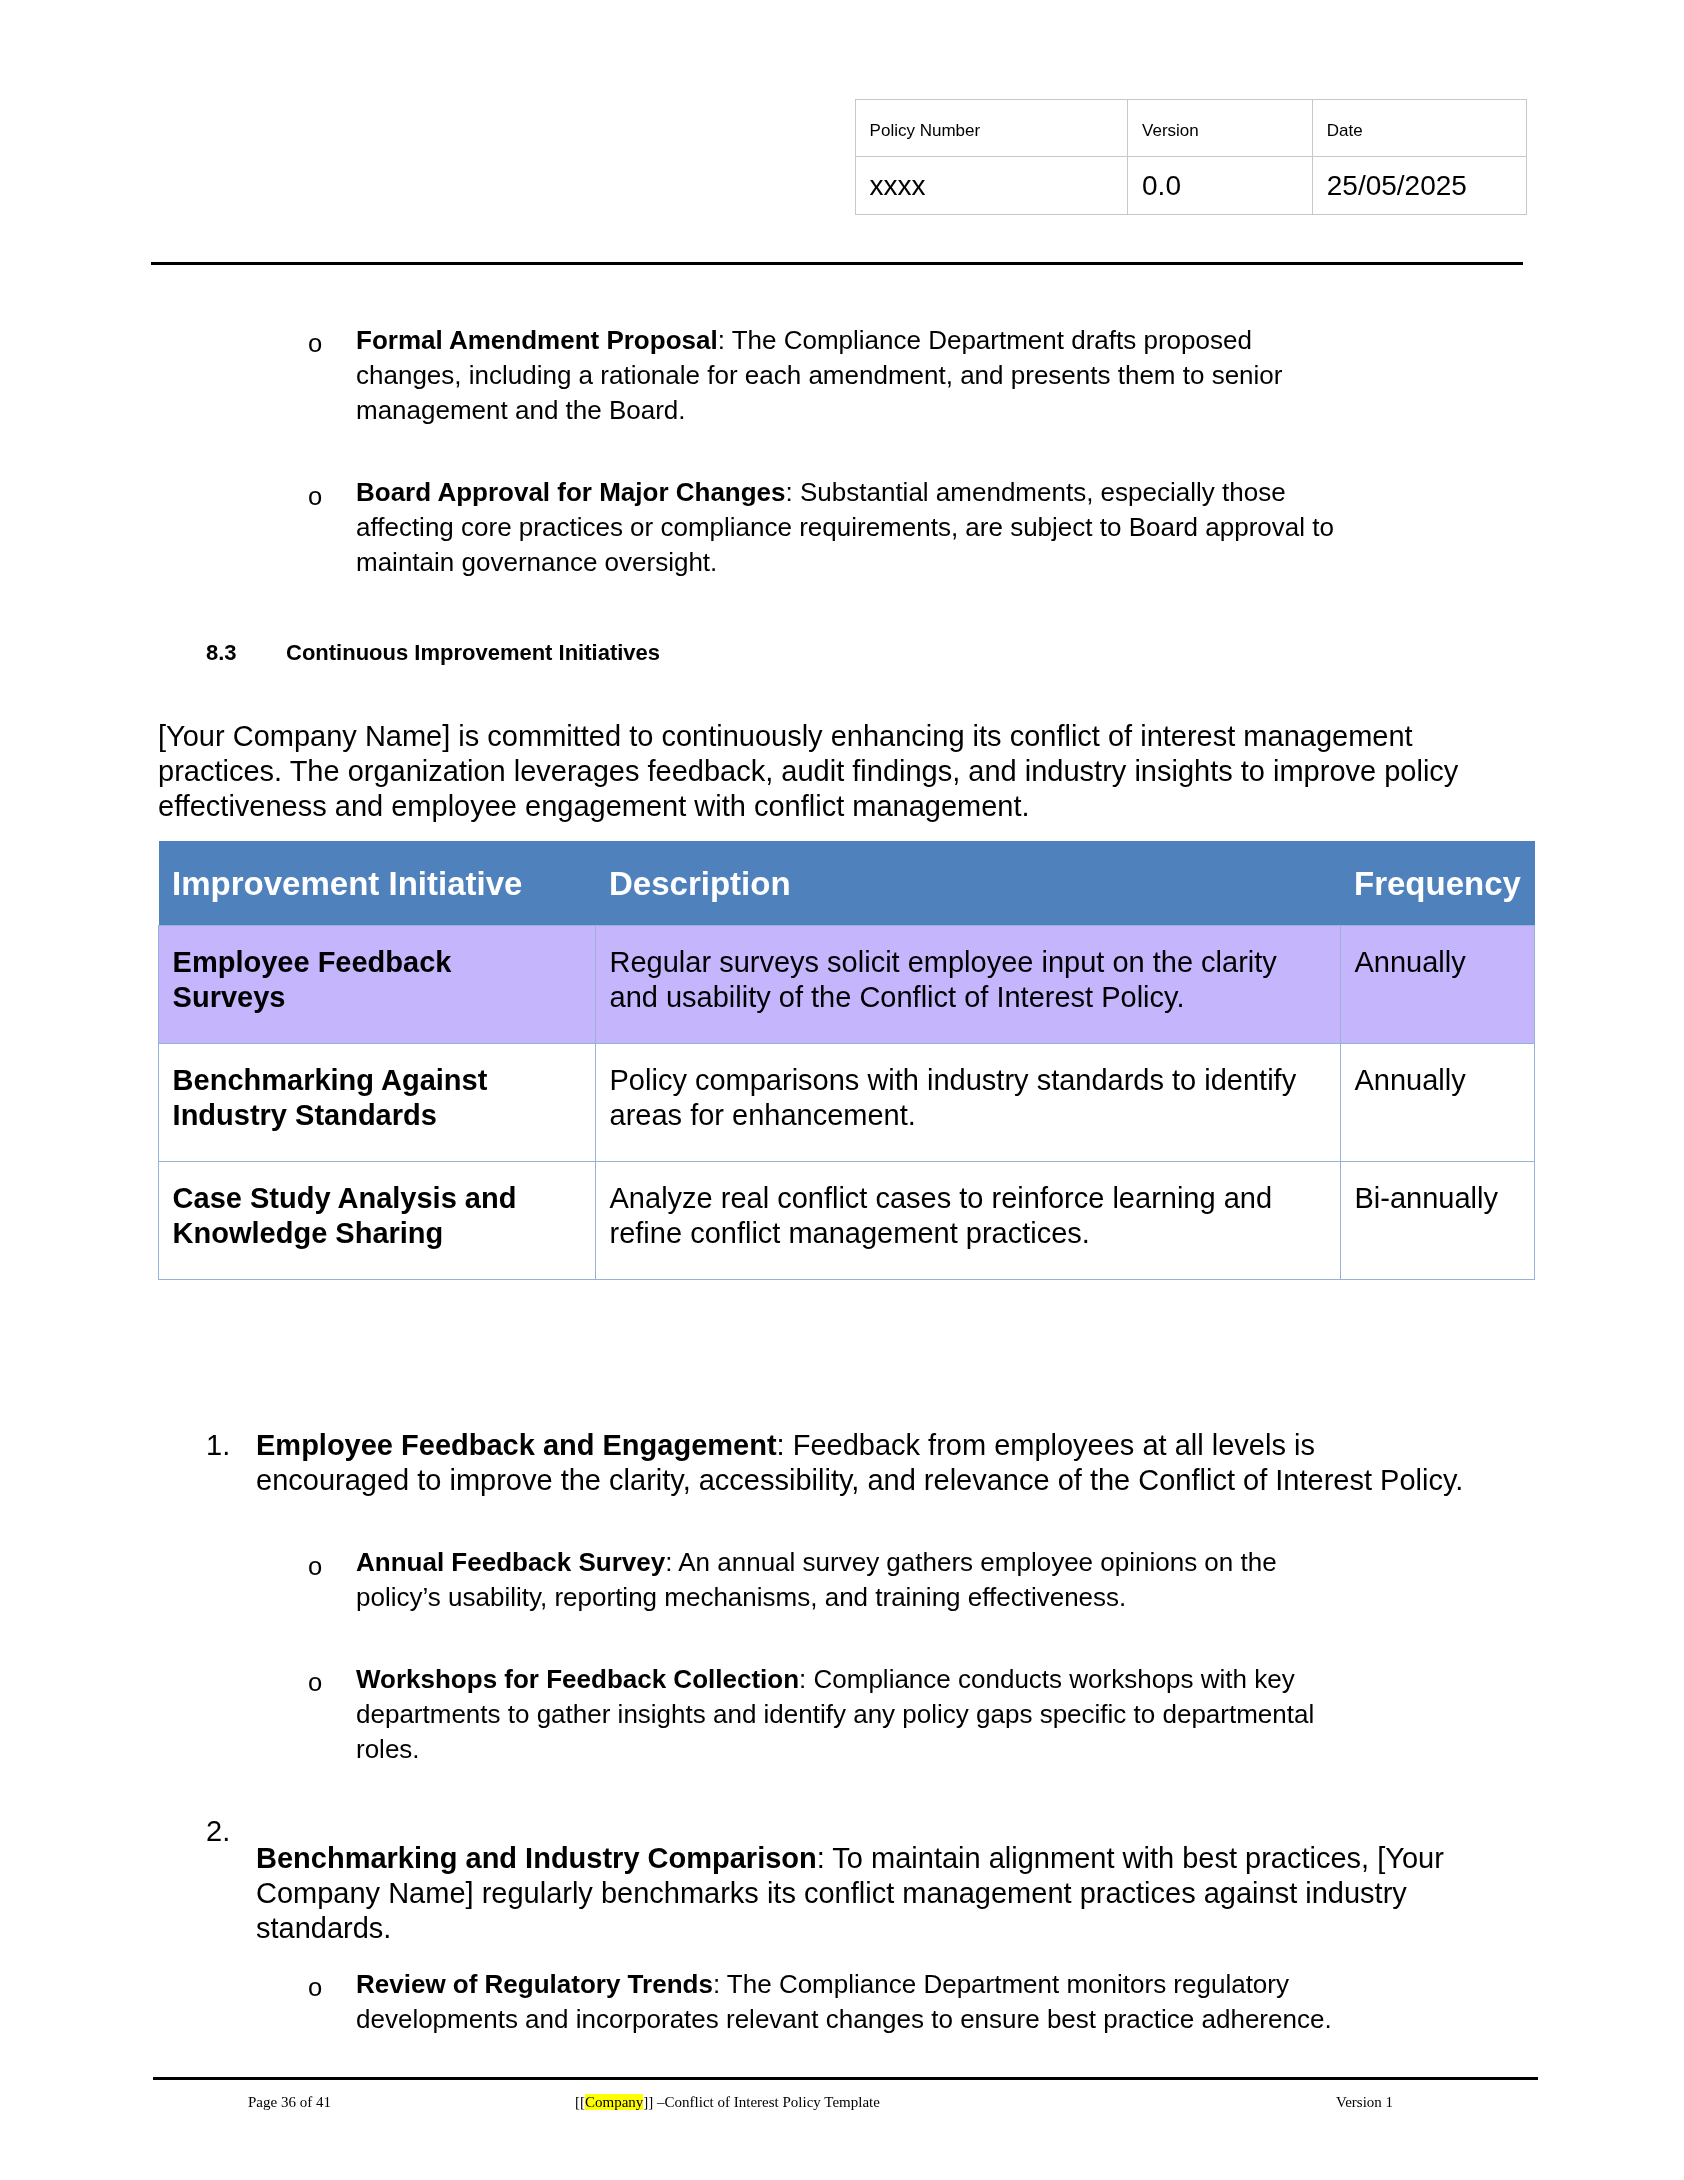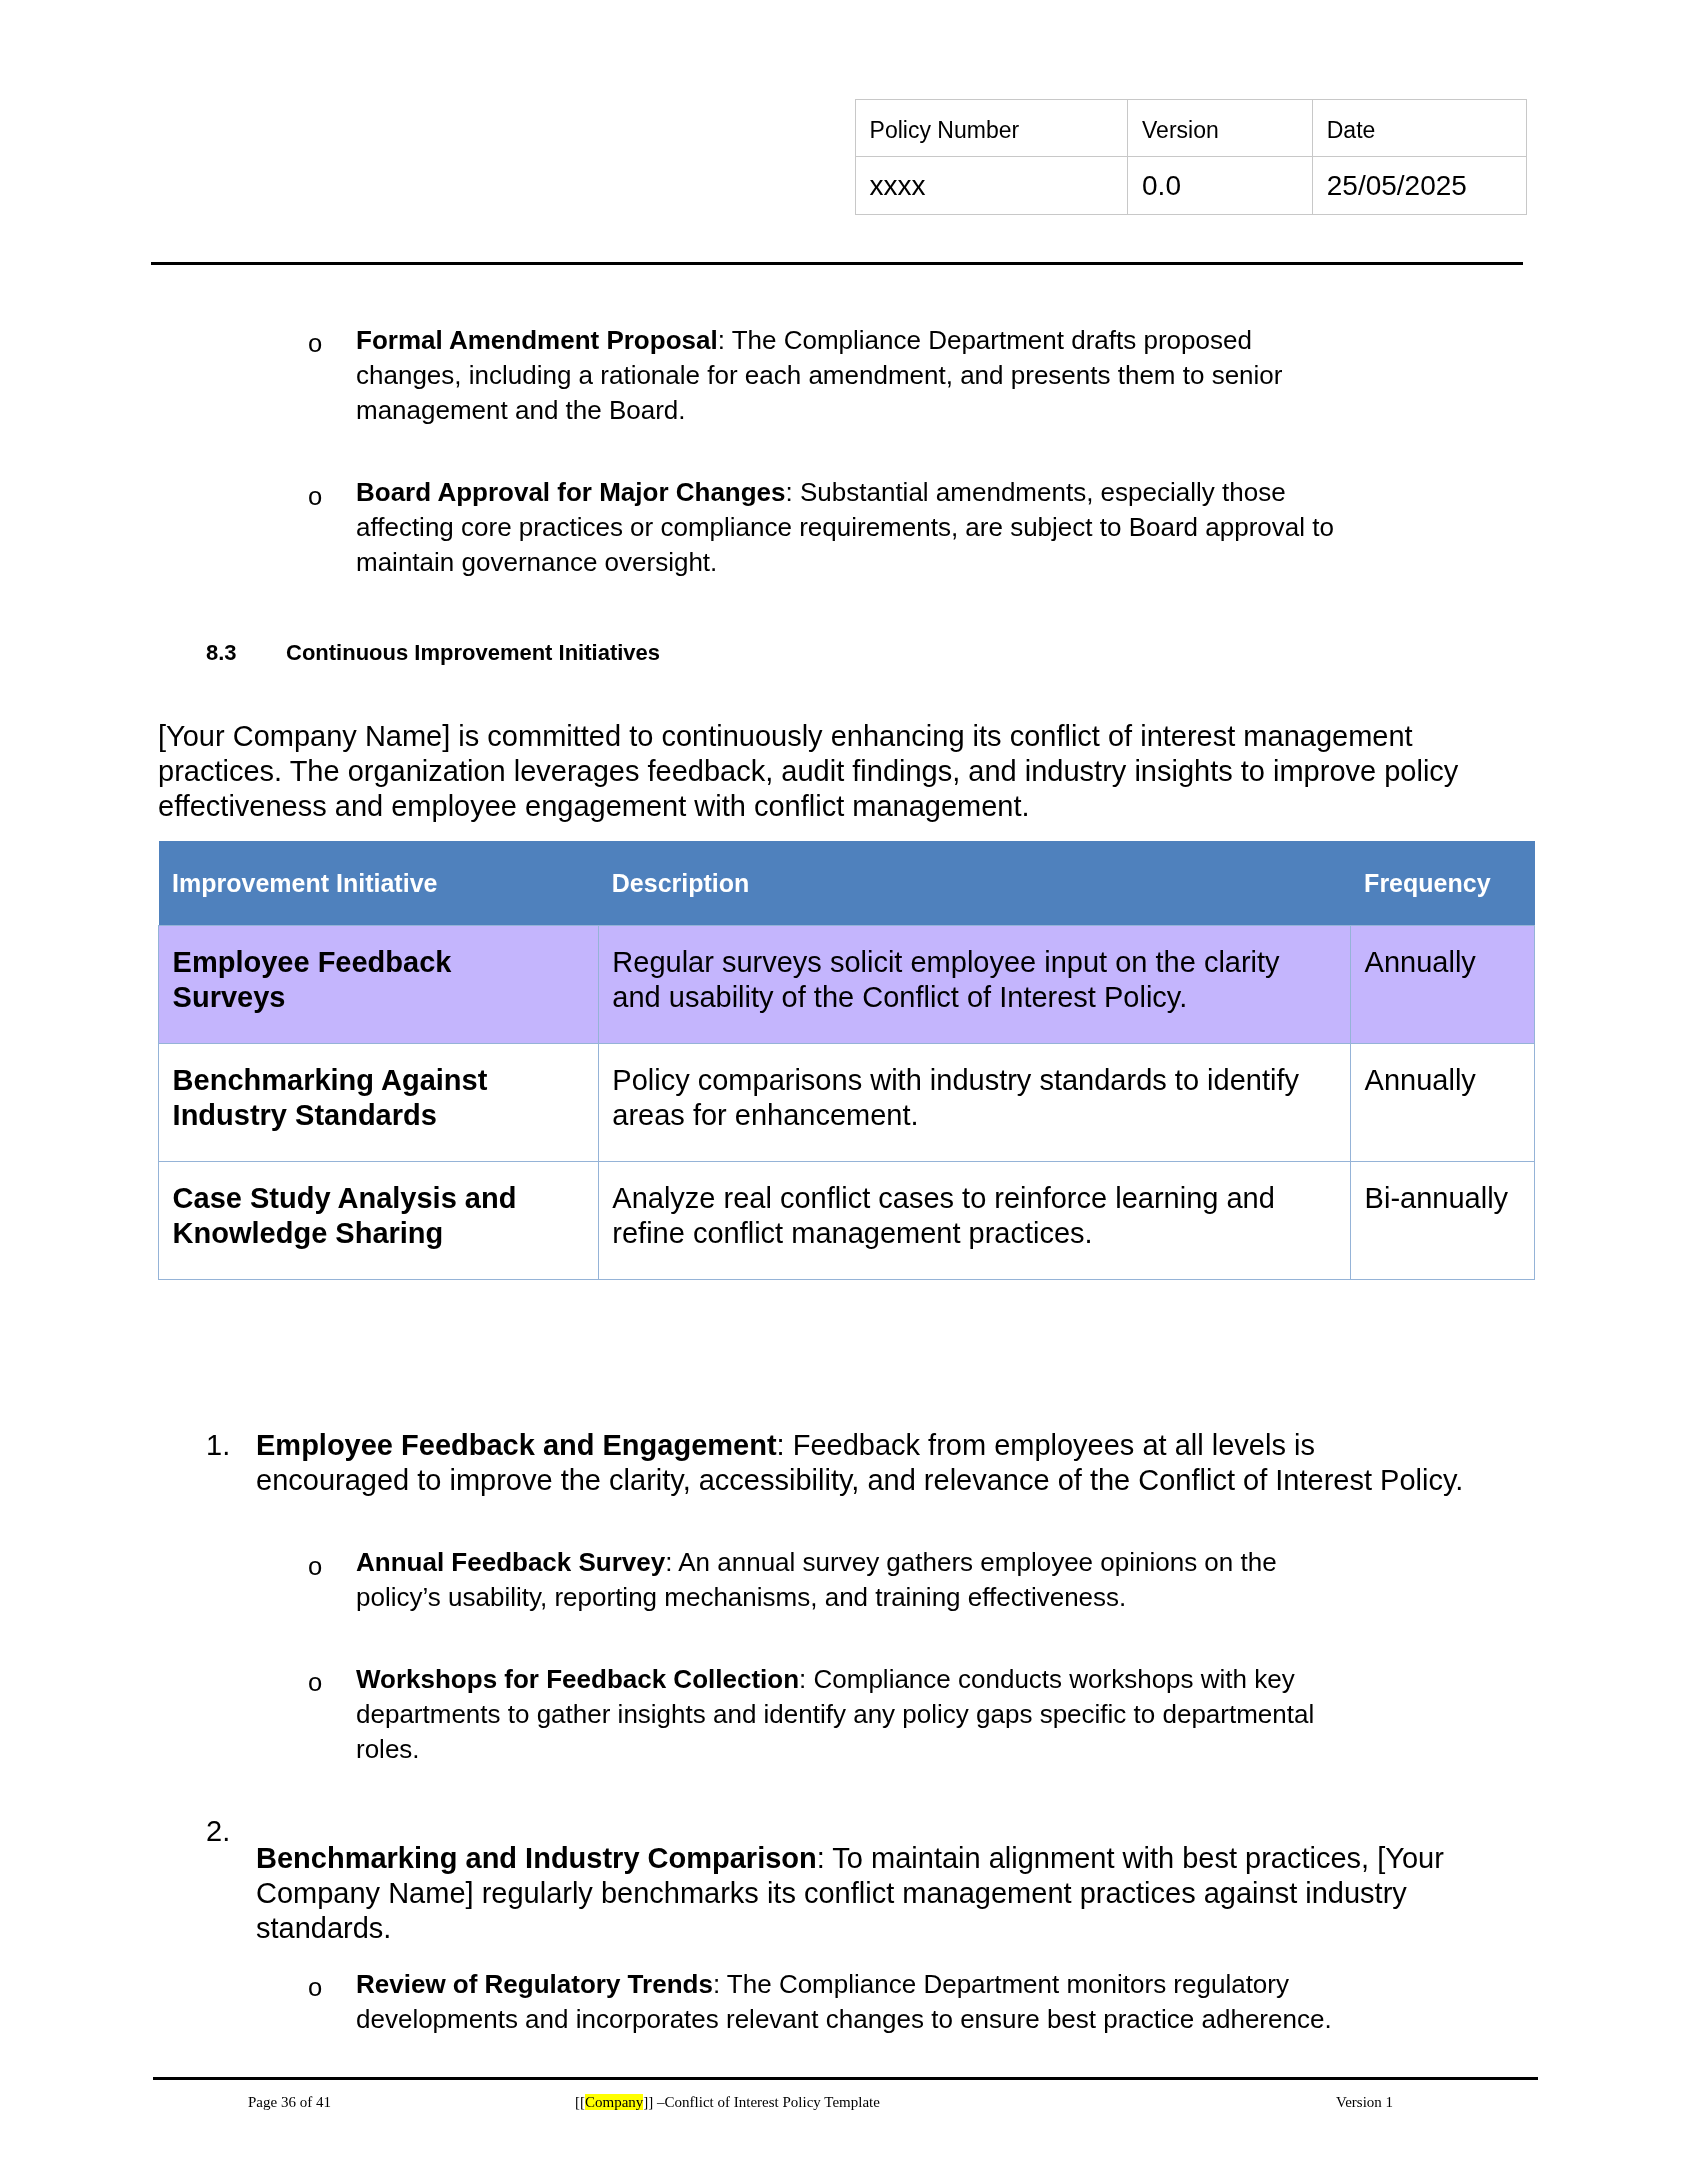--- a/index.html
+++ b/index.html
@@ -4,40 +4,40 @@
 <style>
   html, body { margin: 0; padding: 0; background: #ffffff; }
   body { width: 1685px; height: 2181px; position: relative; overflow: hidden;
          font-family: "Liberation Sans", sans-serif; color: #000; }
   .abs { position: absolute; }
 
   
   .meta-table { position: absolute; left: 855px; top: 99px; width: 672px; height: 112px;
                 border-collapse: collapse; font-family: "Liberation Sans", sans-serif; }
   .meta-table td { border: 1.7px solid #c8c8c8; padding: 0 0 0 13.6px; vertical-align: middle; }
-  .meta-table tr.h td { height: 51px; font-size: 23px; padding-top: 5.1px; }
+  .meta-table tr.h td { height: 51px; font-size: 17px; padding-top: 5.1px; }
   .meta-table tr.v td { height: 57px; font-size: 28px; }
   .meta-table col.c1 { width: 273px; }
   .meta-table col.c2 { width: 185px; }
   .meta-table col.c3 { width: 214px; }
 
   .rule { position: absolute; background: #000; }
 
   .text { font-size: 29px; line-height: 35px; }
   .bullet-mark { position: absolute; font-size: 25.6px; line-height: 35px; }
   .bullet-body { position: absolute; font-size: 26px; line-height: 35px; }
   b { font-weight: bold; }
 
   .heading { position: absolute; top: 632px; font-size: 22px; font-weight: bold; line-height: 41px; }
 
   
   .imp-table { position: absolute; left: 158px; top: 841px; width: 1377px;
                border-collapse: collapse; font-size: 29px; line-height: 35px; }
   .imp-table th { background: #4f81bd; color: #ffffff; font-weight: bold; text-align: left;
-                  height: 84px; padding: 0 13.6px; vertical-align: middle; border: none; font-size: 25px; }
+                  height: 84px; padding: 0 13.6px; vertical-align: middle; border: none; font-size: 33px; }
   .imp-table td { border: 1.7px solid #95b3d7; vertical-align: top; padding: 19px 13.6px 0 13.6px; }
   .imp-table tr.band td { background: #c4b5fd; }
   .imp-table td.init { font-weight: bold; }
   .imp-table tr.r td { height: 98px; }
   .imp-table col.c1 { width: 440px; }
   .imp-table col.c2 { width: 753px; }
   .imp-table col.c3 { width: 184px; }
 
   .footer { position: absolute; top: 2088px; font-size: 15px; line-height: 29px; font-family: Liberation Serif, serif; }
   .hl { background: #ffff00; }

